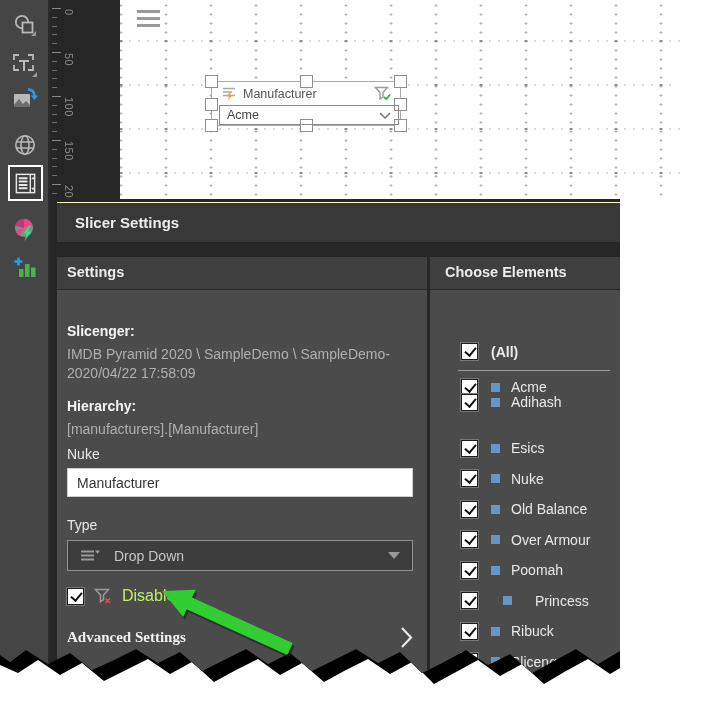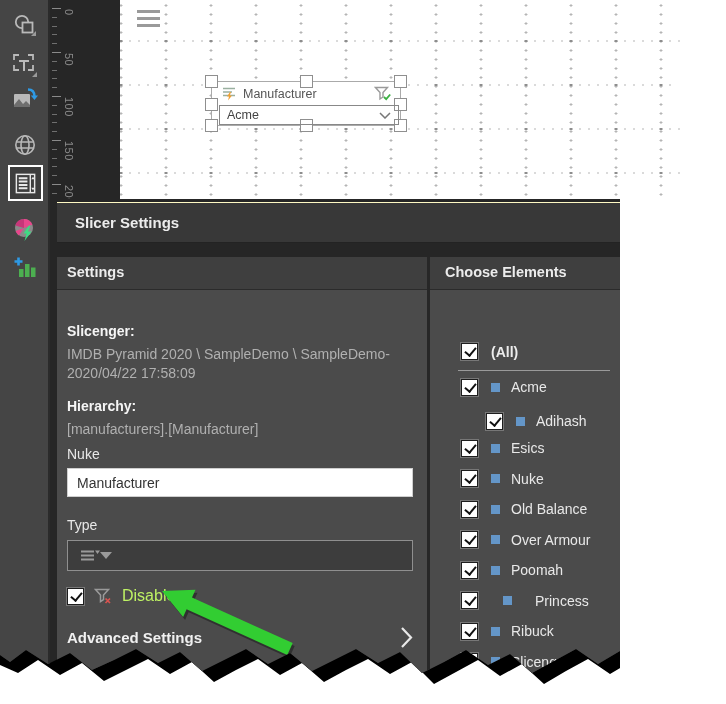--- a/index.html
+++ b/index.html
@@ -91,21 +91,21 @@
     border:1px solid #8f8f8f;display:flex;align-items:center;padding:0 12px;cursor:pointer;}
   .type-dd-label{font-size:14px;color:#c6c6c6;margin-left:14px;flex:1;}
   .caret-down{width:0;height:0;border-left:6px solid transparent;
     border-right:6px solid transparent;border-top:7px solid #9a9a9a;}
 
   .disable-row{position:absolute;left:10px;top:330px;height:18px;display:flex;
     align-items:center;cursor:pointer;}
   .disable-label{font-size:16px;color:#bef264;margin-left:9px;}
 
   .advanced-row{position:absolute;left:10px;top:368px;right:14px;height:24px;
-    display:flex;align-items:center;cursor:pointer;}
+    display:flex;align-items:center;cursor:pointer;font-family:Liberation Serif, serif;}
   .advanced-label{font-size:15px;font-weight:700;color:#f0f0f0;flex:1;}
 
   
   .cb{position:relative;display:inline-block;width:17px;height:17px;background:#fff;
     border:1px solid #1e1e1e;box-shadow:0 0 0 1px #777;flex:0 0 auto;cursor:pointer;}
   .cb.checked::after{content:"";position:absolute;left:4.5px;top:1px;width:5px;height:9px;
     border:solid #111;border-width:0 2.5px 2.5px 0;transform:rotate(40deg);}
 
   
   .all-row{position:absolute;left:31px;top:86px;display:flex;align-items:center;cursor:pointer;}
@@ -295,20 +295,21 @@
         <input class="title-input" value="Manufacturer" style="">
 
         <span class="lbl" style="top:260px">Type</span>
         <div class="type-dd">
           <span class="icon">
             <svg width="20" height="13" viewBox="0 0 20 13">
                 <path d="M1 2.5h13M1 6.5h13M1 10.5h13" stroke="#9a9a9a" stroke-width="1.8"></path>
                 <polygon points="15,1.5 20,1.5 17.5,5" fill="#9a9a9a"></polygon>
               </svg>
           </span>
+          <span class="type-dd-label">Drop Down</span>
           <span class="caret-down"></span>
         </div>
 
         <div class="disable-row">
           <span class="cb checked" id="disable-cb"></span>
           <span class="icon" style="margin-left:10px">
             <svg width="19" height="17" viewBox="0 0 19 17">
                 <path d="M1.5 1.5h13l-5 5.5v4.5l-3 2v-6.5z" fill="none" stroke="#9a9a9a" stroke-width="1.5"></path>
                 <path d="M11.5 10.5l4.5 4.5M16 10.5l-4.5 4.5" stroke="#d9534f" stroke-width="1.7"></path>
               </svg>
@@ -333,21 +334,21 @@
           <span class="cb checked"></span>
           <span class="all-label">(All)</span>
         </div>
         <div class="el-sep"></div>
         <div id="elements-list">
             <div class="el-row" style="top: 121px;">
     <span class="cb checked"></span>
     <span class="bullet"></span>
     <span class="el-label">Acme</span>
   </div>
-            <div class="el-row" style="top: 155px; margin-left: 25px;">
+            <div class="el-row" style="top: 136px;">
     <span class="cb checked"></span>
     <span class="bullet"></span>
     <span class="el-label">Adihash</span>
   </div>
             <div class="el-row" style="top: 182px;">
     <span class="cb checked"></span>
     <span class="bullet"></span>
     <span class="el-label">Esics</span>
   </div>
             <div class="el-row" style="top: 212.5px;">

